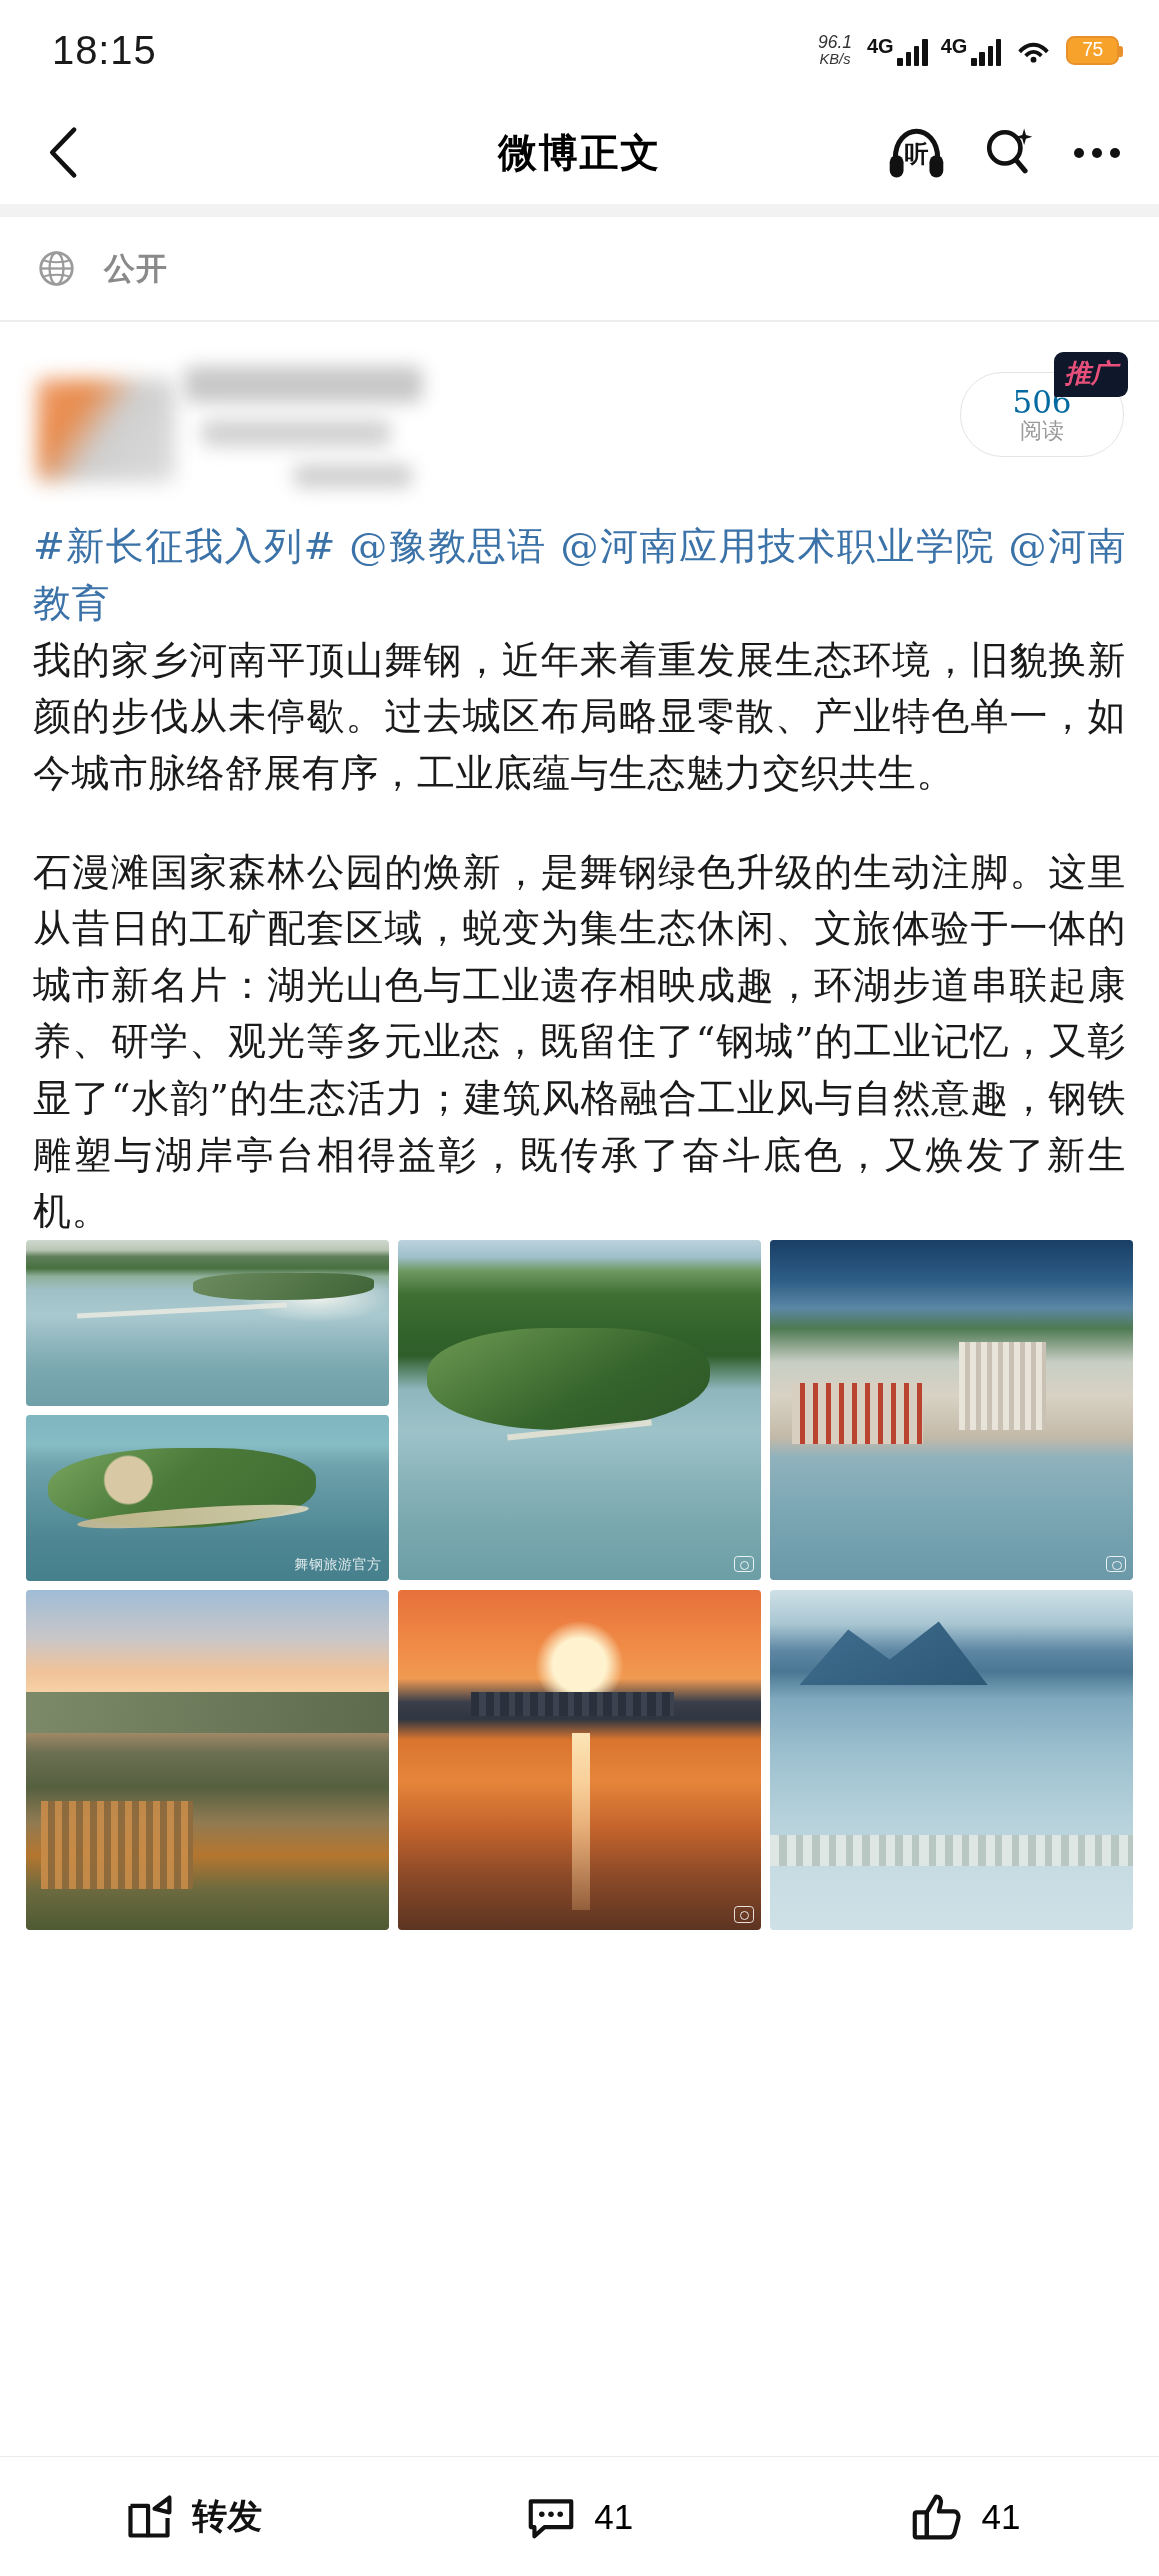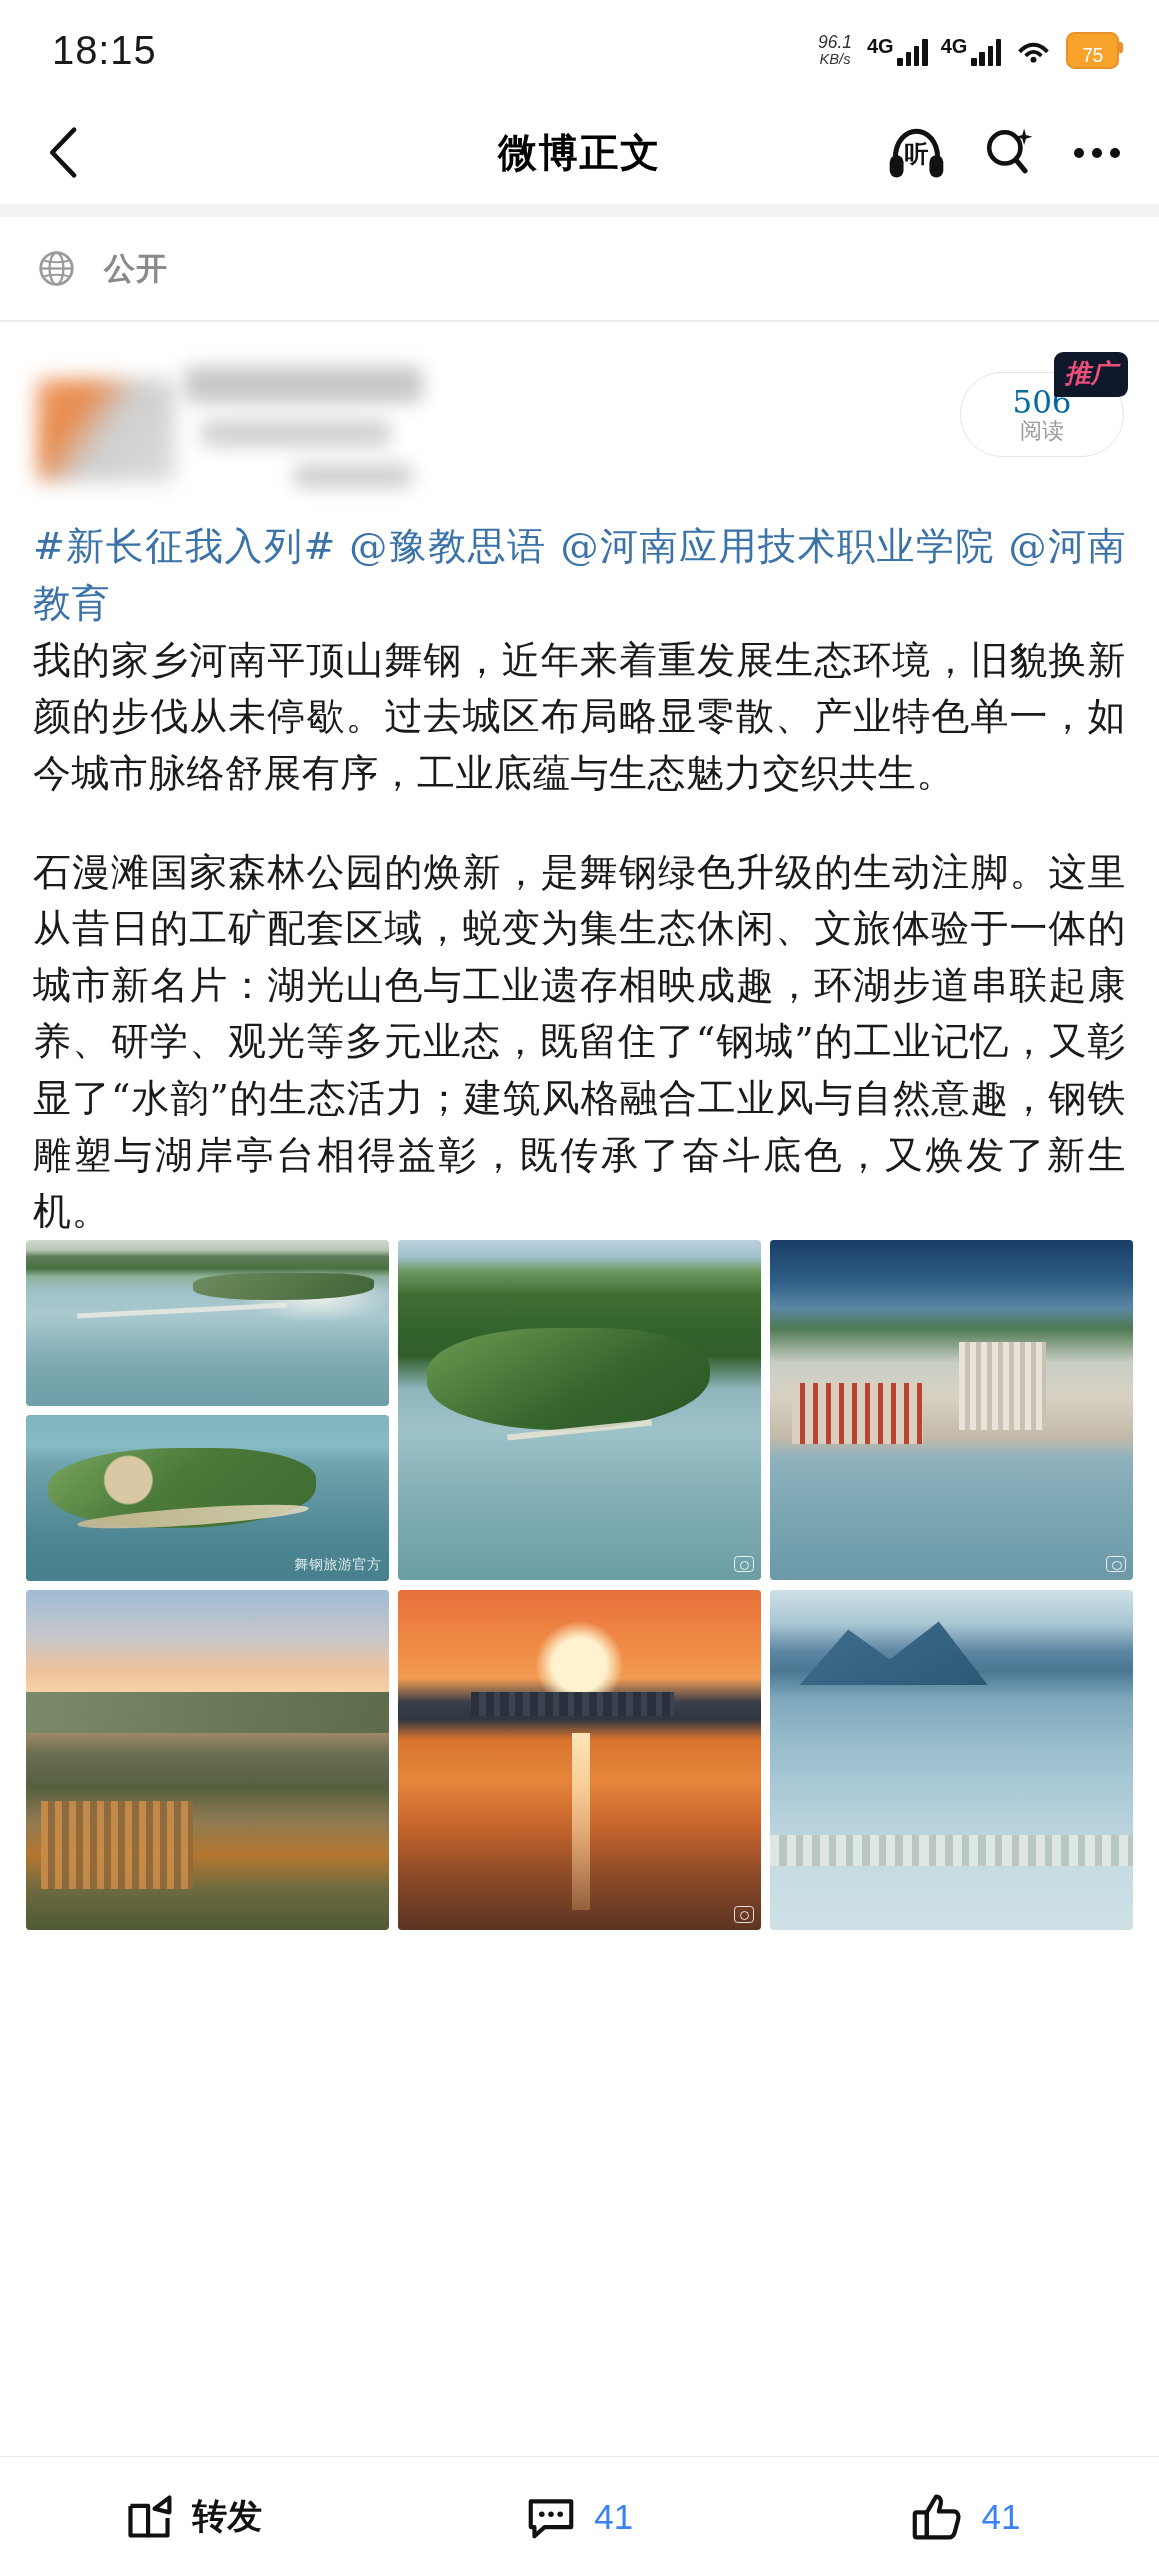--- a/index.html
+++ b/index.html
@@ -48,24 +48,24 @@
   .sig-label { font-size: 20px; font-weight: 700; color: #111; margin-bottom: 8.3px; }
   .bars { display: flex; align-items: flex-end; gap: 2.8px; height: 28px; }
   .bars i { width: 5.5px; background: #111; display: block; border-radius: 0.9px; }
   .bars i:nth-child(1) { height: 8.3px; }
   .bars i:nth-child(2) { height: 14px; }
   .bars i:nth-child(3) { height: 20px; }
   .bars i:nth-child(4) { height: 27px; }
   .wifi-ico { width: 35px; height: 28px; position: relative; margin: 0 1.8px 1.8px 1.8px; }
   .wifi-ico svg { display: block; }
   .battery {
-    width: 53px; height: 37px;
+    width: 53px; height: 29px;
     border: 2.8px solid #e8912a;
     border-radius: 8.3px;
-    display: flex; align-items: flex-end; justify-content: center;
+    display: flex; align-items: center; justify-content: center;
     background: #f6a22b;
     position: relative;
   }
   .battery:after {
     content: ""; position: absolute; right: -6.4px; top: 8.3px;
     width: 4.6px; height: 11px; background: #e8912a; border-radius: 0 2.8px 2.8px 0;
   }
   .battery span { font-size: 19.3px; color: #fff; font-weight: 500; letter-spacing: -0.5px; }
 
   
@@ -427,21 +427,21 @@
     gap: 18.4px;
   }
   .bb-label {
     font-size: 35px;
     color: #111;
     font-family: "DejaVu Serif", "Liberation Serif", serif;
     font-weight: 700;
   }
   .bb-count {
     font-size: 35px;
-    color: #3b82f6;
+    color: #000000;
     font-family: "Liberation Sans", sans-serif;
   }
 </style>
 </head>
 <body>
 
 <div class="statusbar">
   <div class="status-time">18:15</div>
   <div class="status-right">
     <div class="net-speed">

